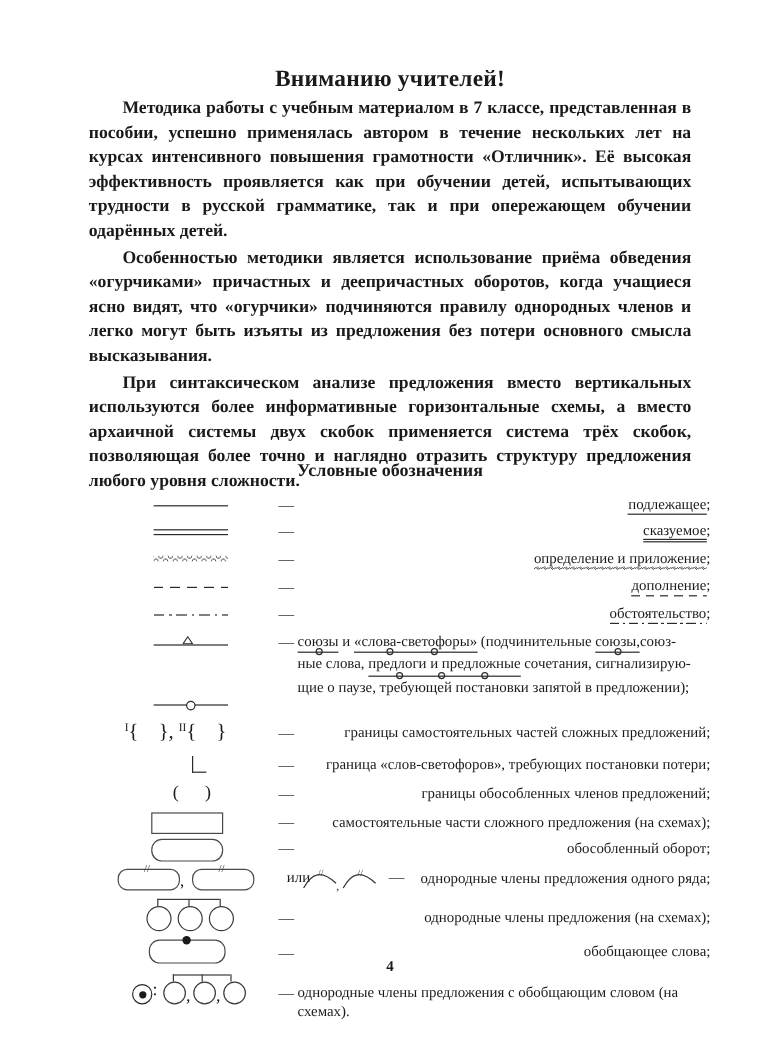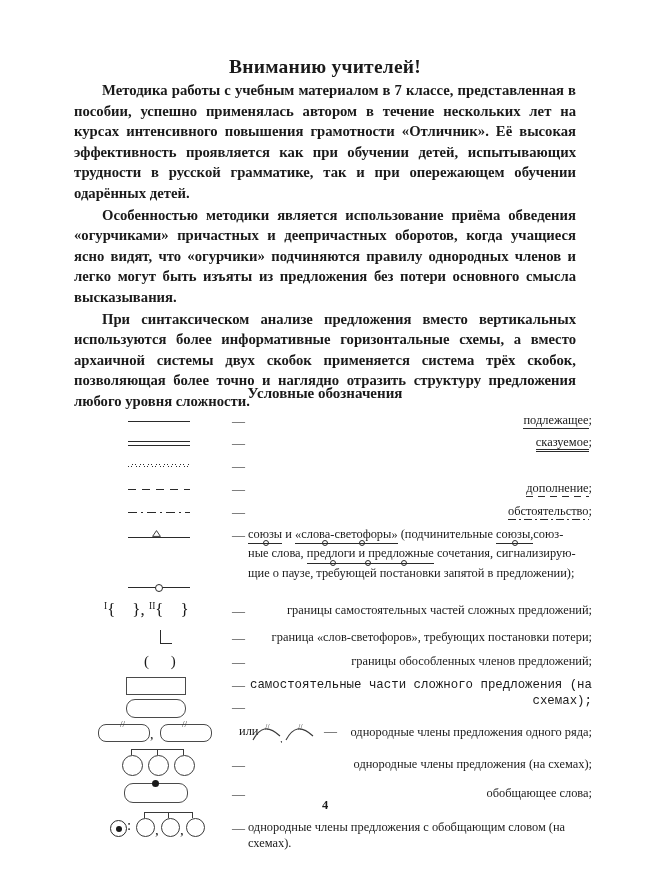--- a/index.html
+++ b/index.html
@@ -387,20 +387,21 @@
       </div>
       <div class="dash">—</div>
       <div class="desc nojust"><span class="u-double">сказуемое</span><span>;</span></div>
     </div>
 
     <div class="lrow" style="height:23px;">
       <div class="sym">
         <div class="line-base s-wave"></div>
       </div>
       <div class="dash">—</div>
+      <div class="desc nojust"><span class="u-wave">определение и приложение</span><span>;</span></div>
     </div>
 
     <div class="lrow" style="height:23px;">
       <div class="sym">
         <div class="line-base s-dash"></div>
       </div>
       <div class="dash">—</div>
       <div class="desc nojust"><span class="u-dash">дополнение</span><span>;</span></div>
     </div>
 
@@ -463,28 +464,29 @@
       </div>
       <div class="dash">—</div>
       <div class="desc nojust">границы обособленных членов предложений;</div>
     </div>
 
     <div class="lrow" style="height:22px;">
       <div class="sym">
         <div class="rect-box"></div>
       </div>
       <div class="dash">—</div>
-      <div class="desc nojust" style="padding-top:1px;font-family:Liberation Mono, monospace;">самостоятельные части сложного предложения (на схемах);</div>
+      <div class="desc nojust" style="padding-top:1px;">самостоятельные части сложного предложения (на схемах);</div>
     </div>
 
     <div class="lrow" style="height:24px;">
       <div class="sym">
         <div class="pill"></div>
       </div>
       <div class="dash">—</div>
+      <div class="desc nojust" style="padding-top:1px;">обособленный оборот;</div>
     </div>
 
     <div class="lrow" style="height:26px;">
       <div class="sym" style="width:340px;flex:0 0 340px;">
         <div class="pill-pair">
           <div class="pill-sm" style="left:0px; top:2px;"></div>
           <div class="hatch" style="left:22px; top:-3px;">//</div>
           <div class="comma-between" style="left:52px; top:5px;">,</div>
           <div class="pill-sm" style="left:62px; top:2px;"></div>
           <div class="hatch" style="left:84px; top:-3px;">//</div>

